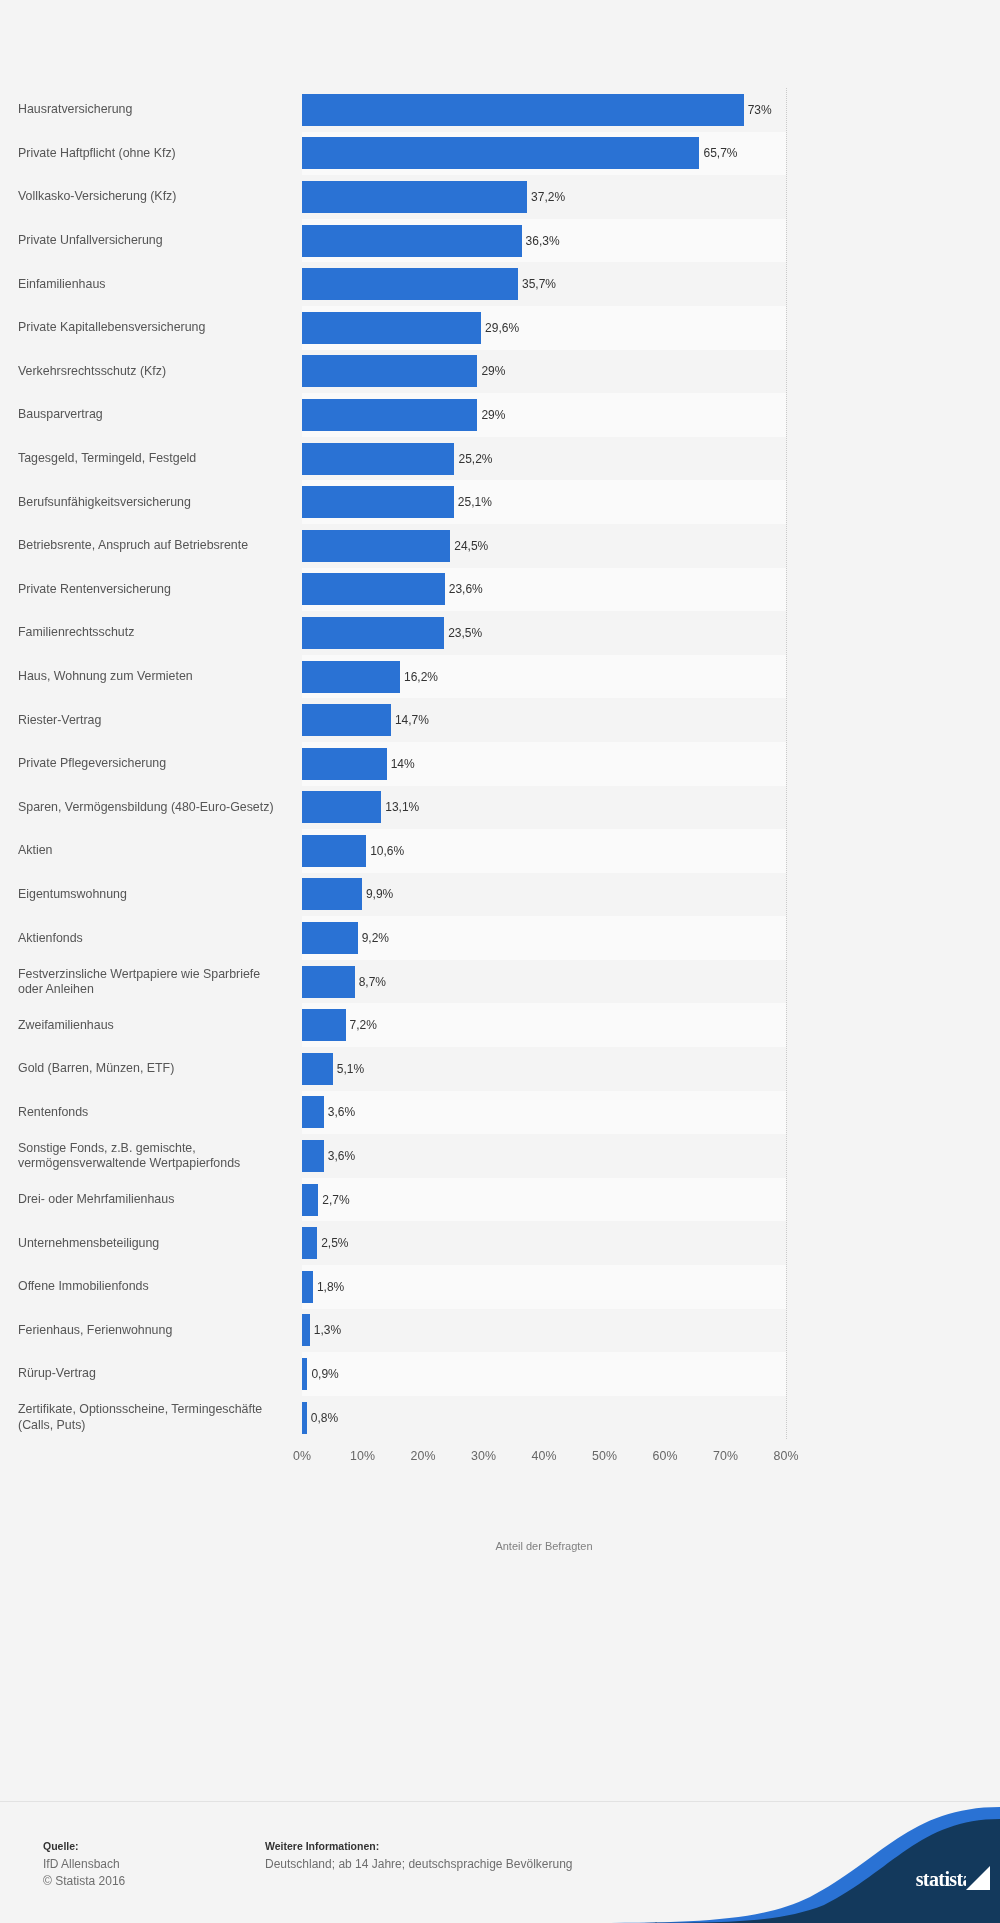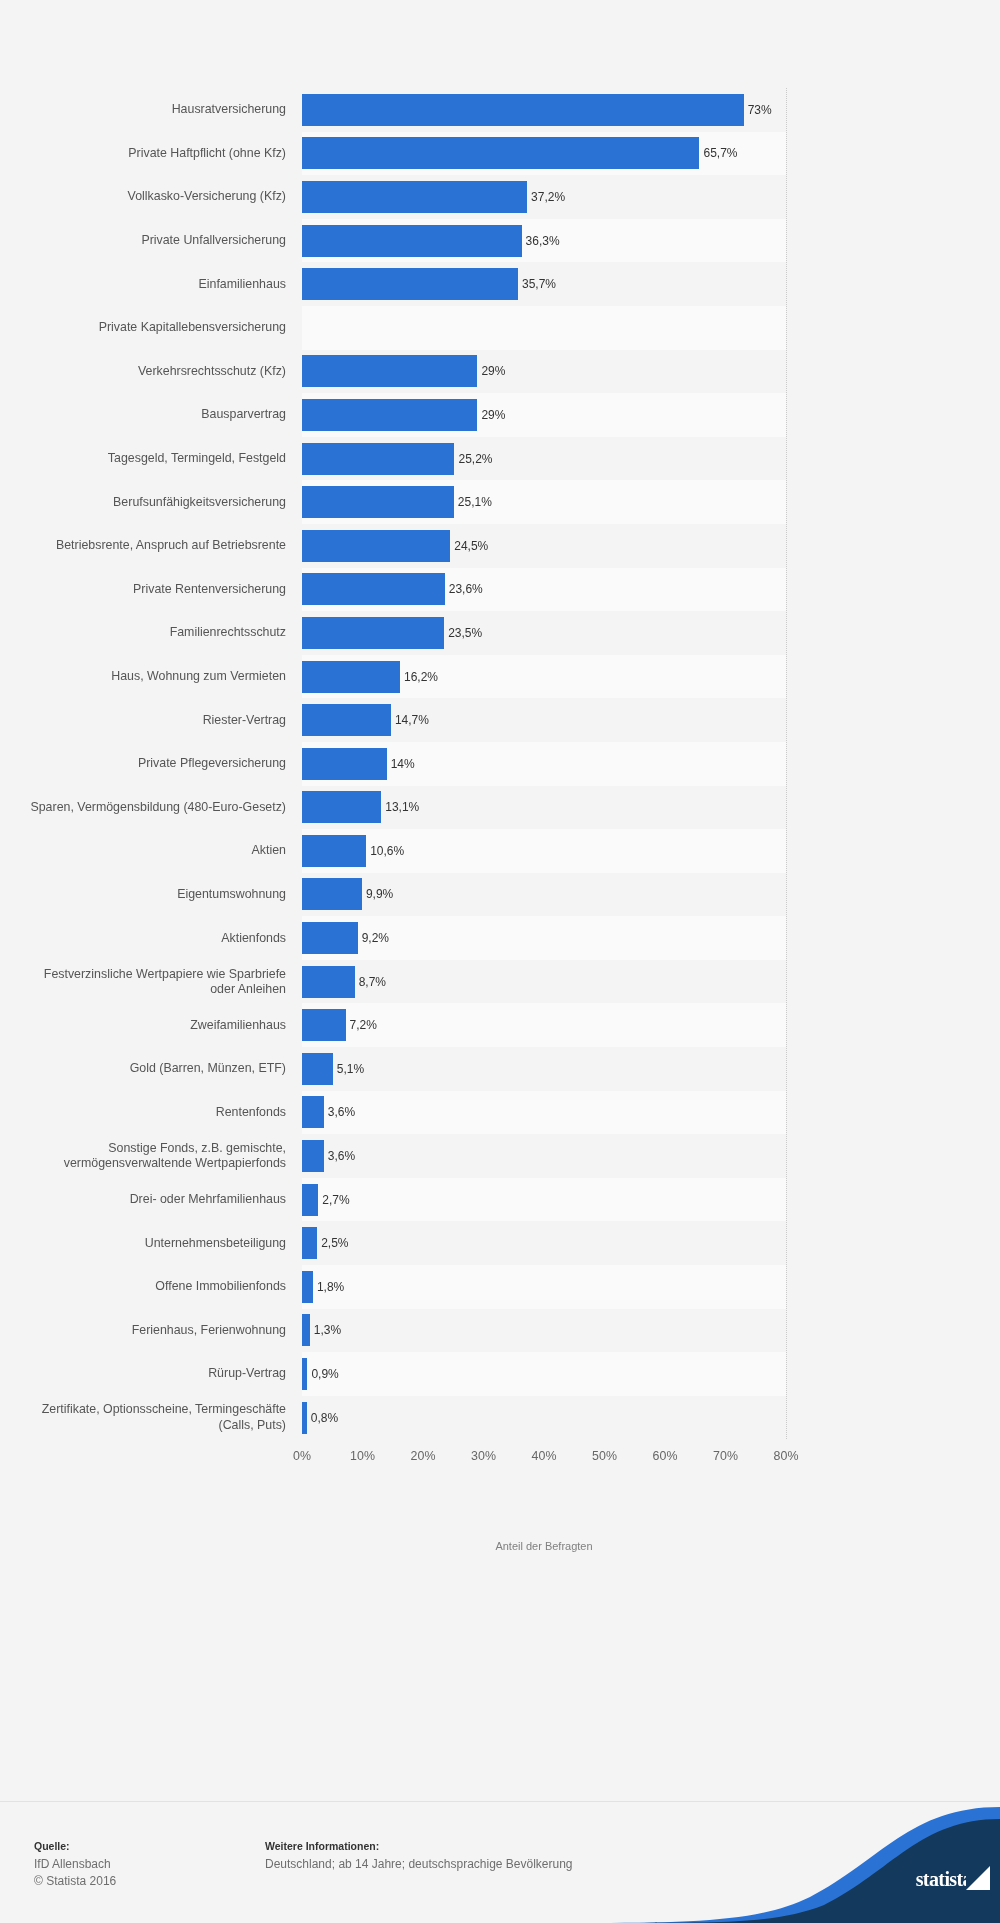--- a/index.html
+++ b/index.html
@@ -65,21 +65,21 @@
     right: 214px;
     height: 43.6px;
   }
   .row.odd .band  { background: #f4f4f4; }
   .row.even .band { background: #fafafa; }
 
   .row .label {
     position: absolute;
     right: 714px;   
     width: 268px;
-    text-align: right;
+    text-align: left;
     font-size: 12.4px;
     color: #555555;
     line-height: 1.22;
   }
 
   .row .barwrap {
     position: absolute;
     left: 302px;
     top: 0;
     height: 43.6px;
@@ -152,21 +152,21 @@
   #footer {
     position: absolute;
     left: 0;
     bottom: 0;
     width: 1000px;
     height: 122px;
     background: #f4f4f4;
     border-top: 1px solid #e2e2e2;
     overflow: hidden;
   }
-  #src-block  { position: absolute; left: 34px; top: 38px; }
+  #src-block  { position: absolute; left: 43px; top: 38px; }
   #info-block { position: absolute; left: 265px; top: 38px; }
   .f-head {
     font-size: 10.5px;
     font-weight: bold;
     color: #333333;
     margin-bottom: 4px;
   }
   .f-line {
     font-size: 12px;
     color: #6e6e6e;
@@ -263,20 +263,24 @@
           <div class="band"></div>
           <div class="label">Einfamilienhaus</div>
           <div class="barwrap">
             <div class="bar" style="width: 215.985px; background: rgb(42, 114, 212);"></div>
             <div class="vlabel">35,7%</div>
           </div>
         </div>
         <div class="row even">
           <div class="band"></div>
           <div class="label">Private Kapitallebensversicherung</div>
+          <div class="barwrap">
+            <div class="bar" style="width: 179.08px; background: rgb(42, 114, 212);"></div>
+            <div class="vlabel">29,6%</div>
+          </div>
         </div>
         <div class="row odd">
           <div class="band"></div>
           <div class="label">Verkehrsrechtsschutz (Kfz)</div>
           <div class="barwrap">
             <div class="bar" style="width: 175.45px; background: rgb(42, 114, 212);"></div>
             <div class="vlabel">29%</div>
           </div>
         </div>
         <div class="row even">

